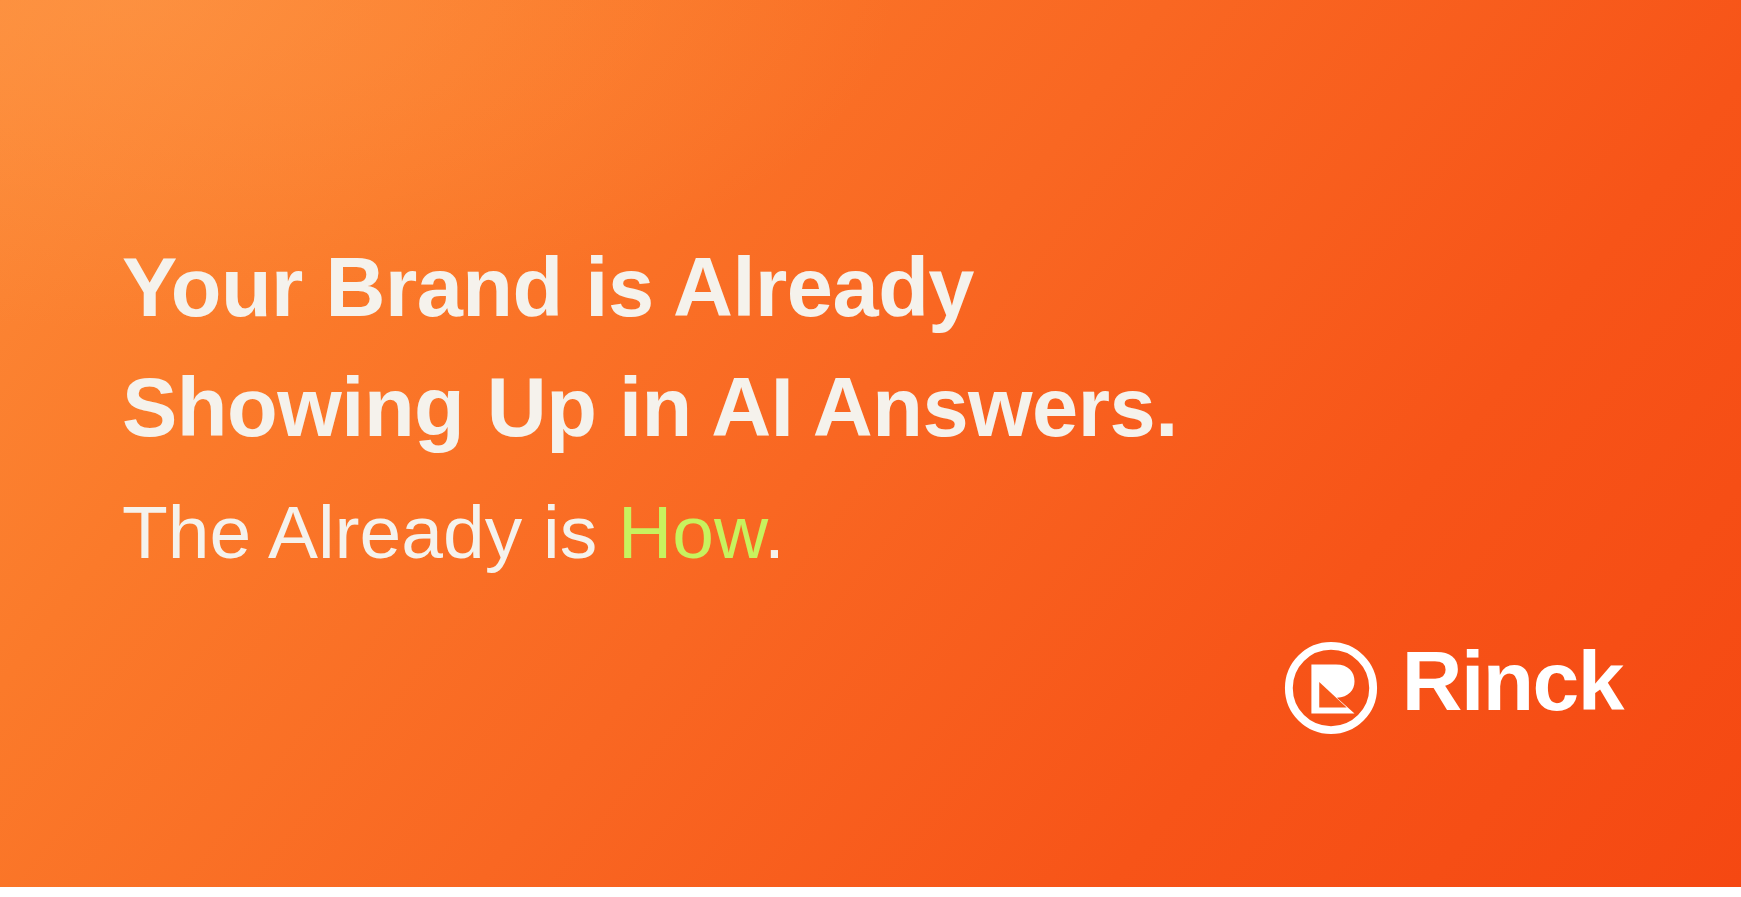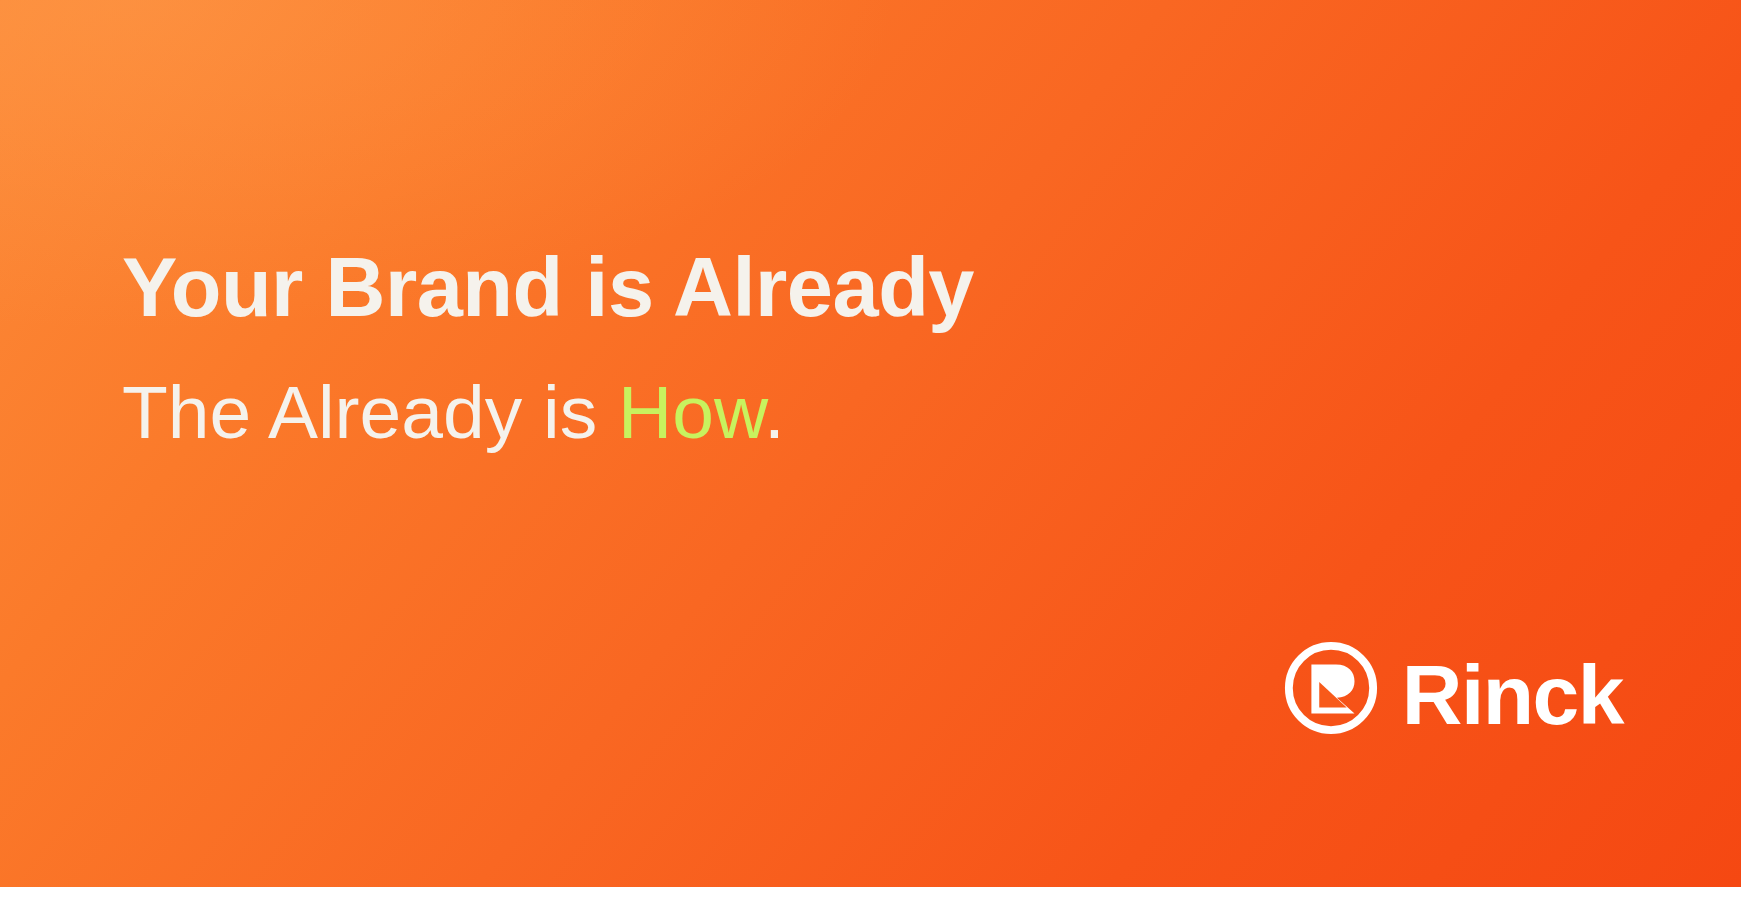--- a/index.html
+++ b/index.html
@@ -67,21 +67,21 @@
   .accent {
     color: #C8F25E;
   }
 
   
   .logo-lockup {
     position: absolute;
     right: 118px;
     bottom: 150px;
     display: flex;
-    align-items: flex-end;
+    align-items: flex-start;
     gap: 22px;
     z-index: 2;
   }
 
   .logo-mark {
     width: 98px;
     height: 98px;
     display: block;
     flex: 0 0 auto;
   }
@@ -94,20 +94,21 @@
     line-height: 1;
   }
 </style>
 </head>
 <body>
 
 <div id="banner">
 
   <div class="headline">
     <span class="headline-line line-strong">Your Brand is Already</span>
+    <span class="headline-line line-strong">Showing Up in AI Answers.</span>
     <span class="headline-line line-light"><span>The Already is </span><span class="accent">How</span><span>.</span></span>
   </div>
 
   <div class="logo-lockup">
     <svg class="logo-mark" viewBox="0 0 100 100" aria-hidden="true">
 
       <circle cx="50" cy="50" r="43" fill="none" stroke="#FFFFFF" stroke-width="8"></circle>
 
       <path d="M 30 26
                L 55 26

